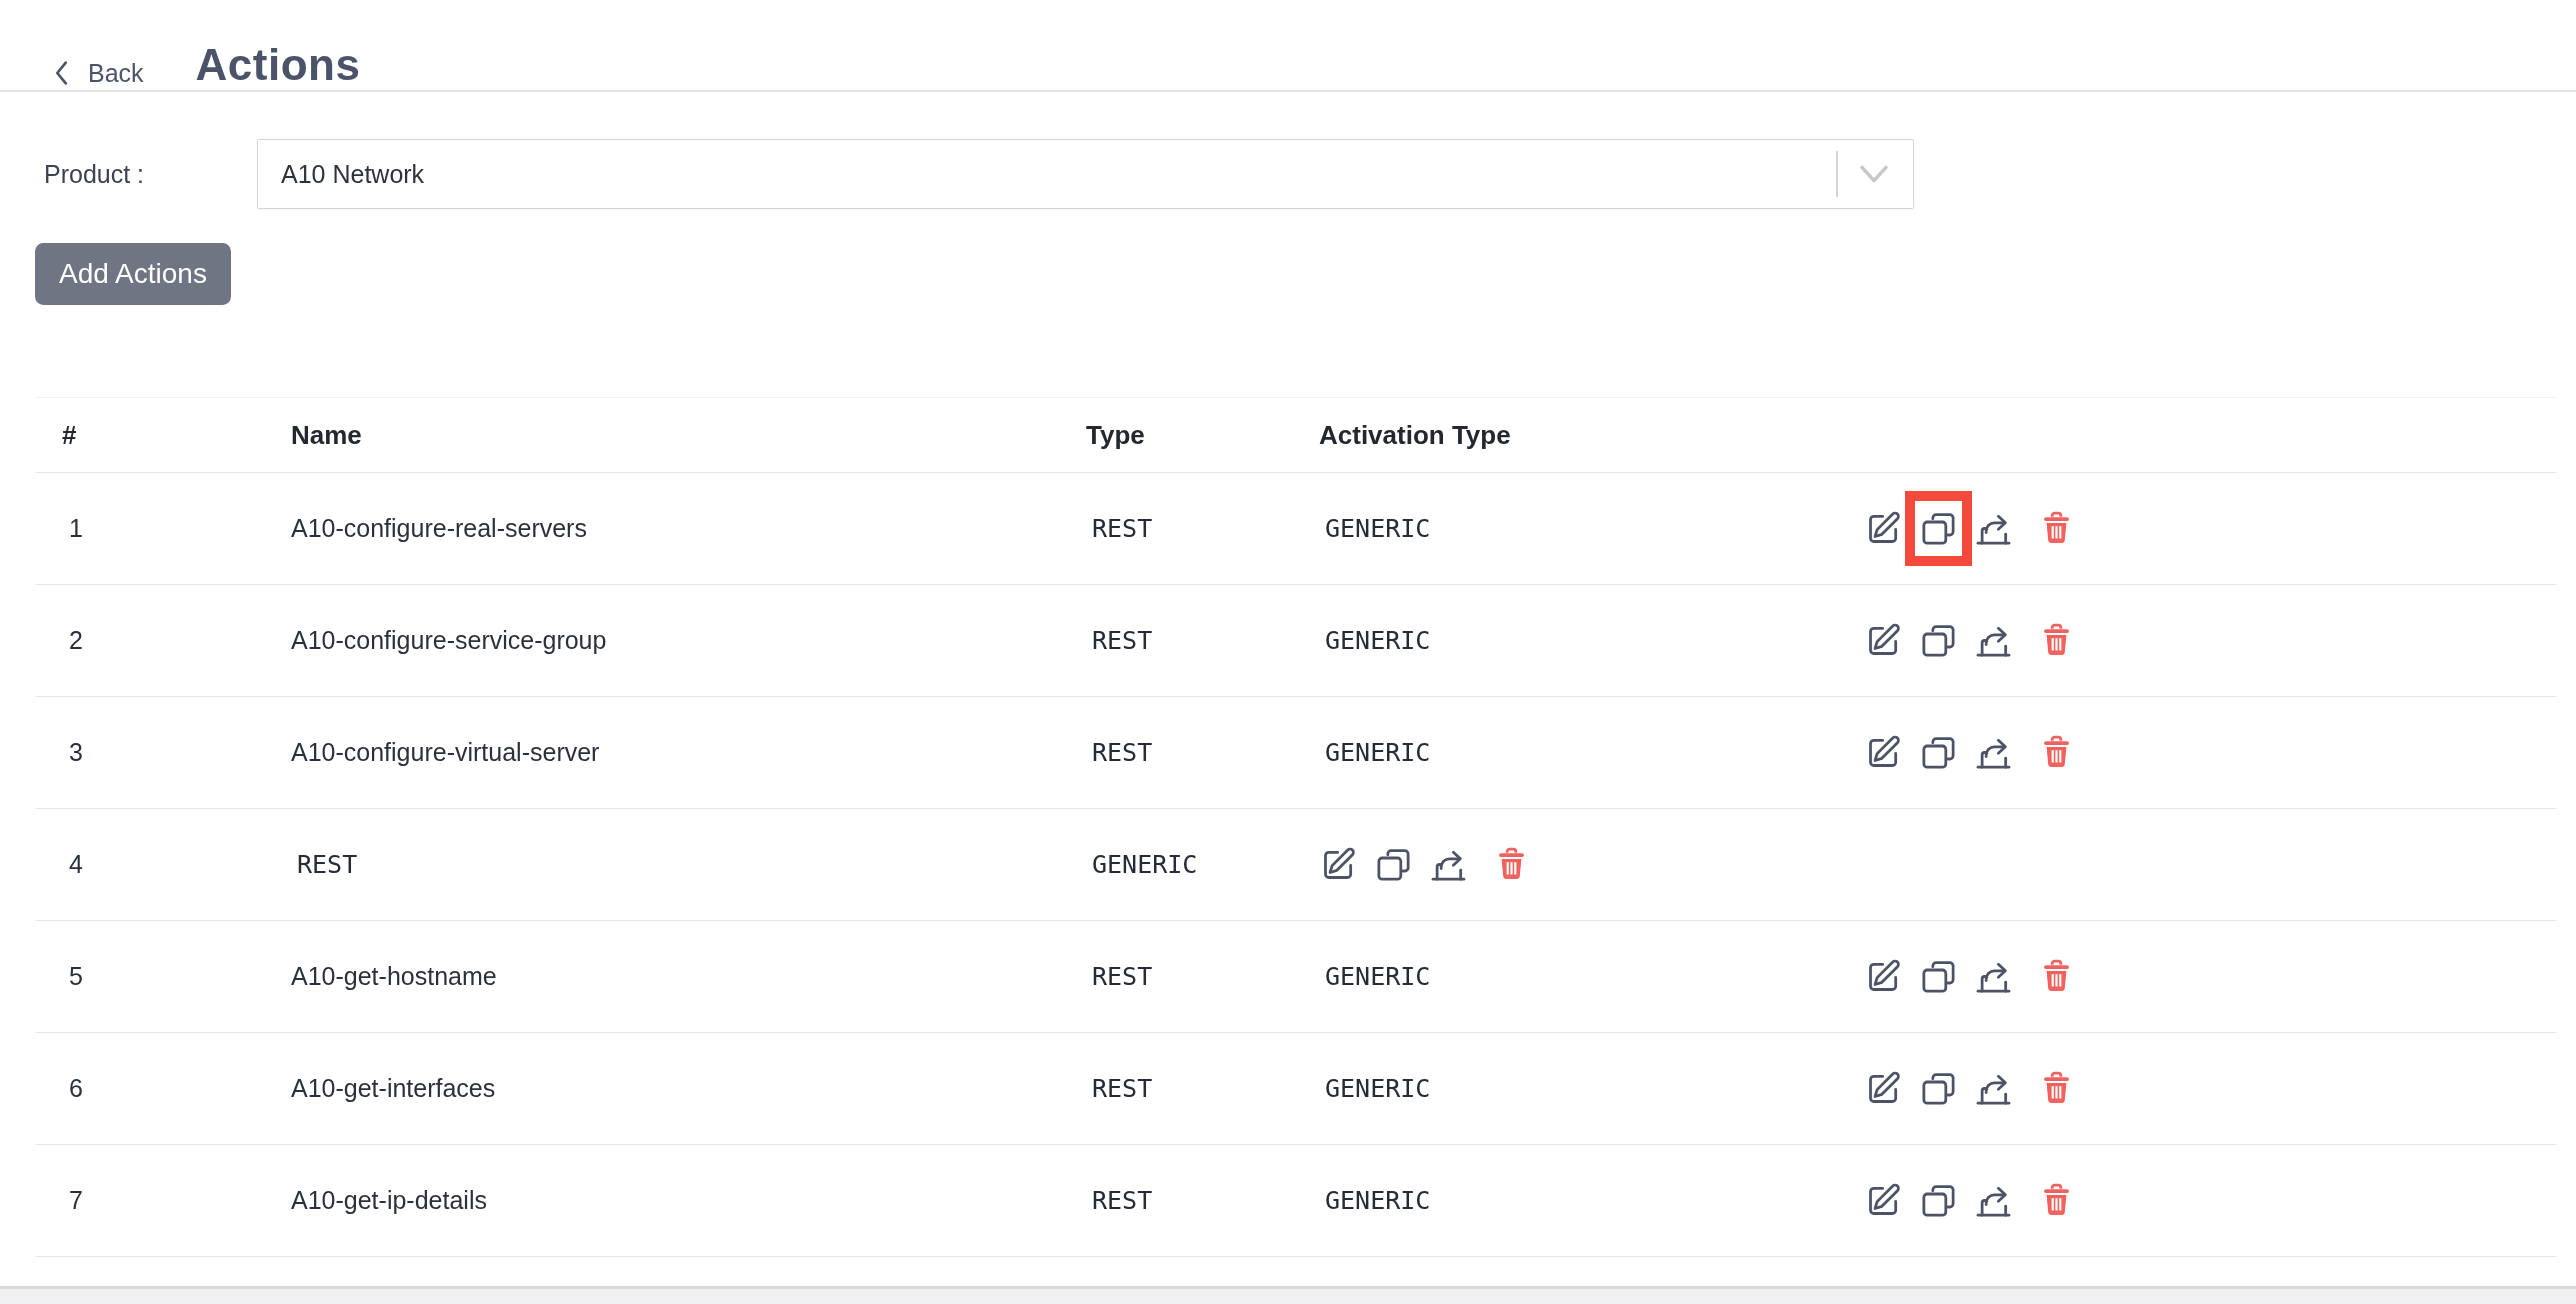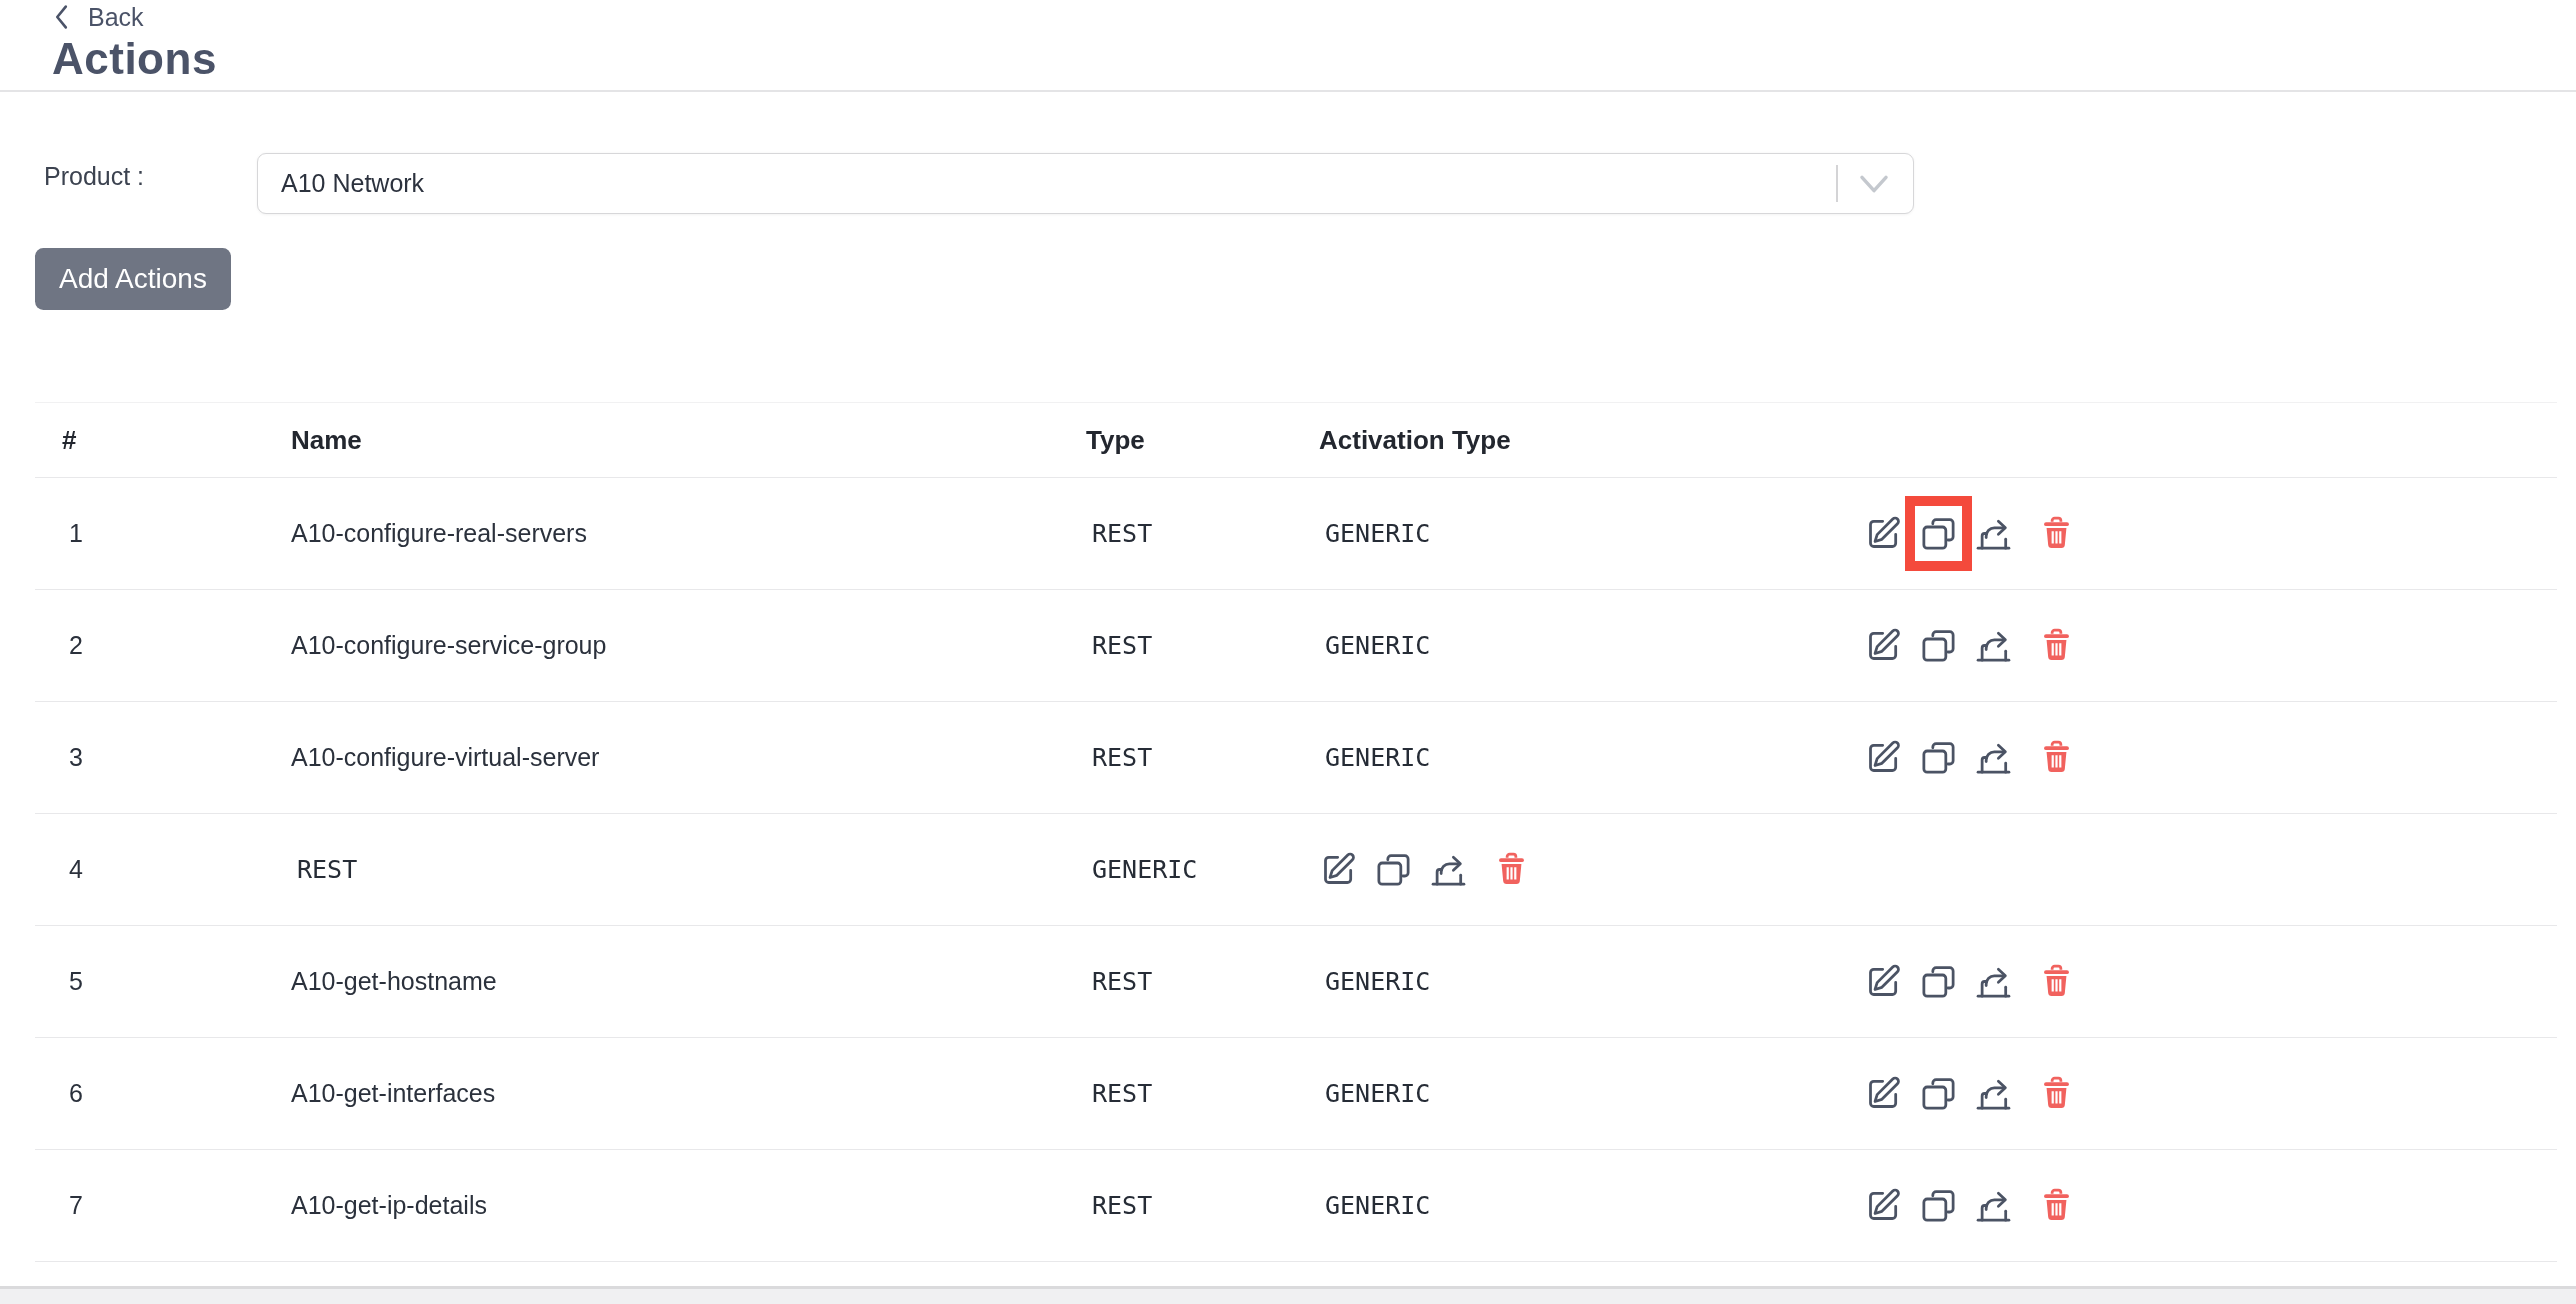--- a/index.html
+++ b/index.html
@@ -3,34 +3,34 @@
 <meta charset="utf-8">
 <style>
   * { margin:0; padding:0; box-sizing:border-box; }
   html,body { background:#fff; }
   .page {
     width:2576px; height:1305px; position:relative; overflow:hidden;
     background:#ffffff; font-family:"Liberation Sans", sans-serif;
   }
 
   
-  .page-header { height:92px; border-bottom:2.8px solid #e4e4e6; display:flex; align-items:flex-start;flex-direction:column; }
+  .page-header { height:92px; border-bottom:2.8px solid #e4e4e6; display:flex; align-items:flex-end; }
   .back-btn { display:flex; align-items:center; gap:14px; margin-left:50px; cursor:pointer; }
   .back-chevron { width:24px; height:34px; color:#4b5368; display:inline-flex; }
   .back-chevron svg { width:24px; height:34px; }
   .back-label { font-size:25px; color:#4b5368; }
   .page-title { margin-left:52px; font-size:44px; font-weight:700; color:#4b5368; letter-spacing:0.5px; }
 
   
   .product-row { display:flex; align-items:center; margin:47px 0 0 36px; }
   .product-label { font-size:25px; color:#3c4350; width:213px;margin-left:8px; }
   .select-box {
-    position:relative; width:1657px; height:61px; background:#fff;
-    border:1.9px solid #d7d7d9; border-radius:9px; display:flex; align-items:center;
-    box-shadow:0 0.9px 2.8px rgba(0,0,0,0.05); cursor:pointer;margin-top:14px;
+    position:relative; width:1657px; height:70px; background:#fff;
+    border:1.9px solid #d7d7d9; border-radius:2px; display:flex; align-items:center;
+    box-shadow:0 0.9px 2.8px rgba(0,0,0,0.05); cursor:pointer;
   }
   .select-value { margin-left:23px; font-size:25px; color:#2c323e; }
   .select-divider { position:absolute; right:75px; top:11.2px; bottom:11.2px; width:1.9px; background:#d4d4d6; }
   .select-chevron { position:absolute; right:23px; top:50%; transform:translateY(-50%); width:32px; height:24px; color:#c4c8ce; display:inline-flex; }
   .select-chevron svg { width:32px; height:24px; }
 
   
   .add-actions-btn {
     display:block; margin:34px 0 0 35px; min-width:183px; height:62px; padding:0 24px;
     background:#6f7583; color:#ffffff; font-size:28px; border:none; border-radius:8.4px;

